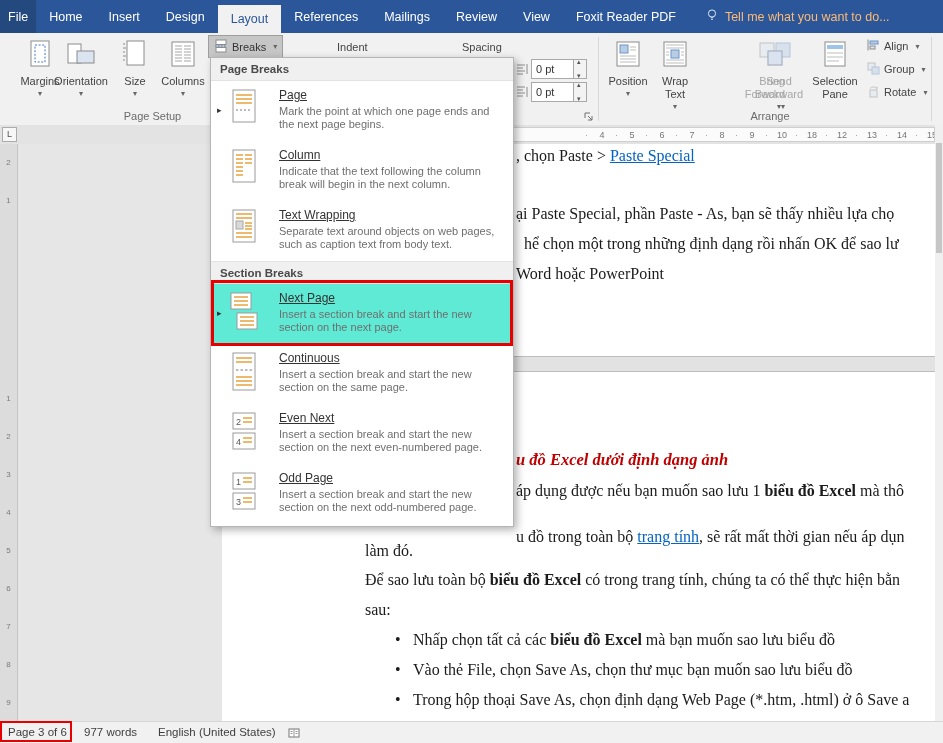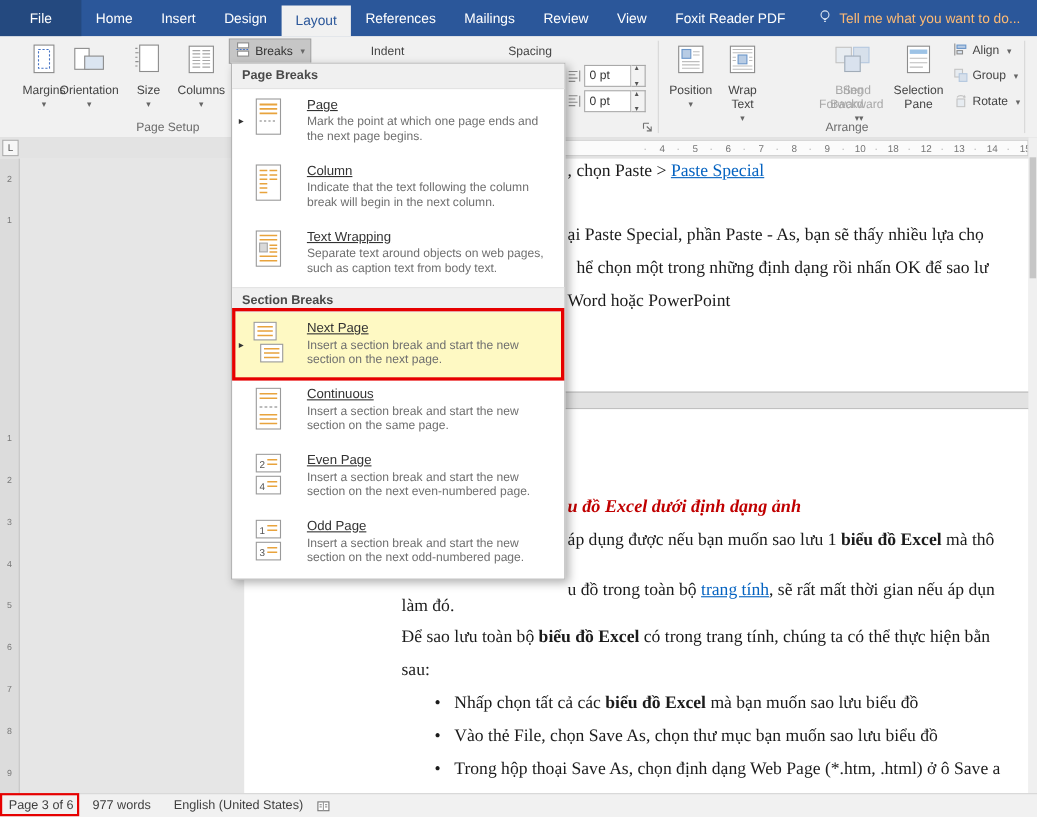--- a/index.html
+++ b/index.html
@@ -3,21 +3,21 @@
 <meta charset="utf-8">
 <style>
   html,body{margin:0;padding:0;}
   body{width:943px;height:743px;position:relative;overflow:hidden;background:#e6e6e6;
        font-family:"Liberation Sans",sans-serif;-webkit-font-smoothing:antialiased;}
   .abs{position:absolute;}
 
   
   #tabbar{position:absolute;left:0;top:0;width:943px;height:33px;background:#2b579a;display:flex;align-items:stretch;color:#fff;}
   .tab{padding:0 13px;display:flex;align-items:center;font-size:12.5px;cursor:default;white-space:nowrap;}
-  .tab.file{padding:0 27px;background:#24497f;}
+  .tab.file{padding:0 8px;background:#24497f;}
   .tab.active{background:#f1f1f1;color:#2b579a;margin-top:5px;}
   .tellme{margin-left:16px;display:flex;align-items:center;gap:6px;font-size:12.5px;color:#fdba74;white-space:nowrap;}
 
   
   #ribbon{position:absolute;left:0;top:33px;width:943px;height:92px;background:#f1f1f1;border-bottom:1px solid #d1d1d1;}
   .bigbtn{position:absolute;top:2px;height:86px;display:flex;flex-direction:column;align-items:center;padding-top:5px;
           font-size:11px;color:#444;text-align:center;line-height:12px;}
   .bigbtn .lbl{margin-top:5px;}
   .bigbtn .lbl2{margin-top:1px;}
   .dd::after{content:"▾";display:block;font-size:8px;color:#666;margin-top:1px;}
@@ -68,21 +68,21 @@
              box-sizing:border-box;font-size:11.5px;color:#3f3f3f;}
   .sitem{position:absolute;top:4px;white-space:nowrap;}
 
   
   #breaksmenu{position:absolute;left:210px;top:57px;width:304px;background:#fff;border:1px solid #b5b5b5;
               box-shadow:3px 3px 8px rgba(0,0,0,.3);z-index:40;padding-bottom:2px;box-sizing:border-box;}
   .mhead{height:23px;background:#f0f0f0;border-bottom:1px solid #e3e3e3;font-size:11.5px;font-weight:bold;color:#4a4a4a;
          padding:5px 0 0 9px;box-sizing:border-box;}
   .bt{border-top:1px solid #e3e3e3;}
   .mitem{position:relative;height:60px;padding:7px 6px 0 18px;display:flex;box-sizing:border-box;}
-  .mitem.sel{background:#fef9c3;}
+  .mitem.sel{background:#5eead4;}
   .mi-icon{width:34px;flex:none;padding-top:1px;}
   .mi-txt{margin-left:16px;}
   .mi-title{display:block;font-size:12px;color:#333;text-decoration:underline;margin-bottom:3px;}
   .mi-desc{display:block;font-size:11px;color:#6f6f6f;line-height:13px;width:218px;}
   .mk::before{content:"▸";position:absolute;left:6px;top:24px;font-size:9px;color:#333;}
   #redbox-menu{position:absolute;left:0;top:222px;width:302px;height:66px;border:3px solid #e60000;
                box-sizing:border-box;z-index:5;pointer-events:none;}
   #redbox-status{position:absolute;left:0;top:721px;width:72px;height:21px;border:2px solid #e60000;
                  box-sizing:border-box;z-index:50;pointer-events:none;}
 </style>
@@ -380,21 +380,21 @@
   <div class="mitem">
     <span class="mi-icon"><svg width="30" height="40" viewBox="0 0 30 40">
           <rect x="4" y="1" width="22" height="16" fill="#fff" stroke="#9a9a9a"></rect>
           <path d="M14 6h9M14 10h9" fill="none" stroke="#e8a33d" stroke-width="1.4"></path>
           <text x="7" y="13" font-size="9" fill="#555">2</text>
           <rect x="4" y="21" width="22" height="16" fill="#fff" stroke="#9a9a9a"></rect>
           <path d="M14 26h9M14 30h9" fill="none" stroke="#e8a33d" stroke-width="1.4"></path>
           <text x="7" y="33" font-size="9" fill="#555">4</text>
         </svg></span>
     <span class="mi-txt">
-        <span class="mi-title">Even Page</span>
+        <span class="mi-title">Even Next</span>
         <span class="mi-desc">Insert a section break and start the new section on the next even-numbered page.</span>
       </span>
   </div>
 
   <div class="mitem">
     <span class="mi-icon"><svg width="30" height="40" viewBox="0 0 30 40">
           <rect x="4" y="1" width="22" height="16" fill="#fff" stroke="#9a9a9a"></rect>
           <path d="M14 6h9M14 10h9" fill="none" stroke="#e8a33d" stroke-width="1.4"></path>
           <text x="7" y="13" font-size="9" fill="#555">1</text>
           <rect x="4" y="21" width="22" height="16" fill="#fff" stroke="#9a9a9a"></rect>

